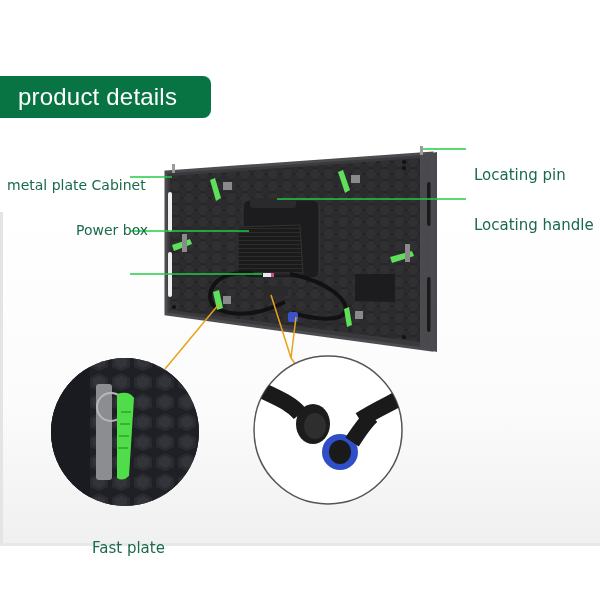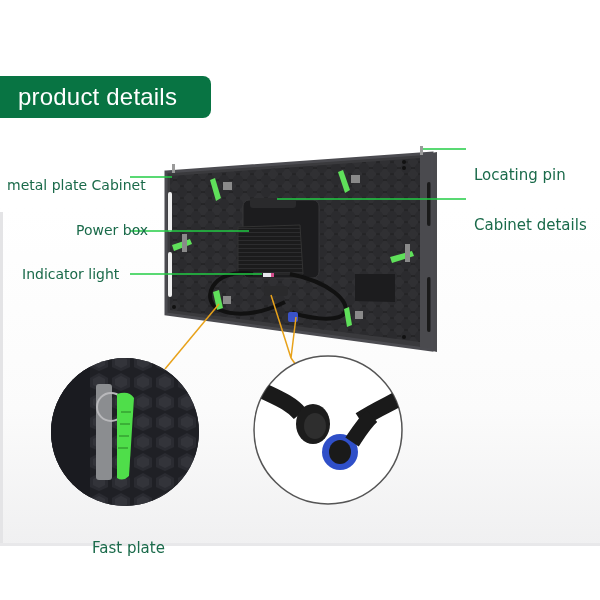--- a/index.html
+++ b/index.html
@@ -144,19 +144,18 @@
         <ellipse cx="315" cy="414" rx="11" ry="13" fill="#2e2e2e"></ellipse>
         <path d="M360,408 C380,395 395,390 410,380" stroke="#1a1a1a" stroke-width="16" fill="none"></path>
         <ellipse cx="340" cy="440" rx="18" ry="18" fill="#2f4fc8"></ellipse>
         <ellipse cx="340" cy="440" rx="11" ry="12" fill="#1a1a1a"></ellipse>
         <path d="M352,430 C360,418 365,410 372,404" stroke="#1a1a1a" stroke-width="16" fill="none"></path>
       </g>
     </g>
   </svg>
 
   <div class="label big" style="left:474px; top:130px;">Locating pin</div>
-  <div class="label big" style="left:474px; top:180px;">Cabinet details</div>
+  <div class="label big" style="left:474px; top:180px;">Locating handle</div>
   <div class="label" style="left:7px; top:165px;">metal plate Cabinet</div>
   <div class="label" style="left:48px; top:210px;margin-left:28px;">Power box</div>
-  <div class="label" style="left:22px; top:254px;">Indicator light</div>
 
   <div class="label big" style="left:92px; top:503px;">Fast plate</div>
 </div>
 
 </body></html>

